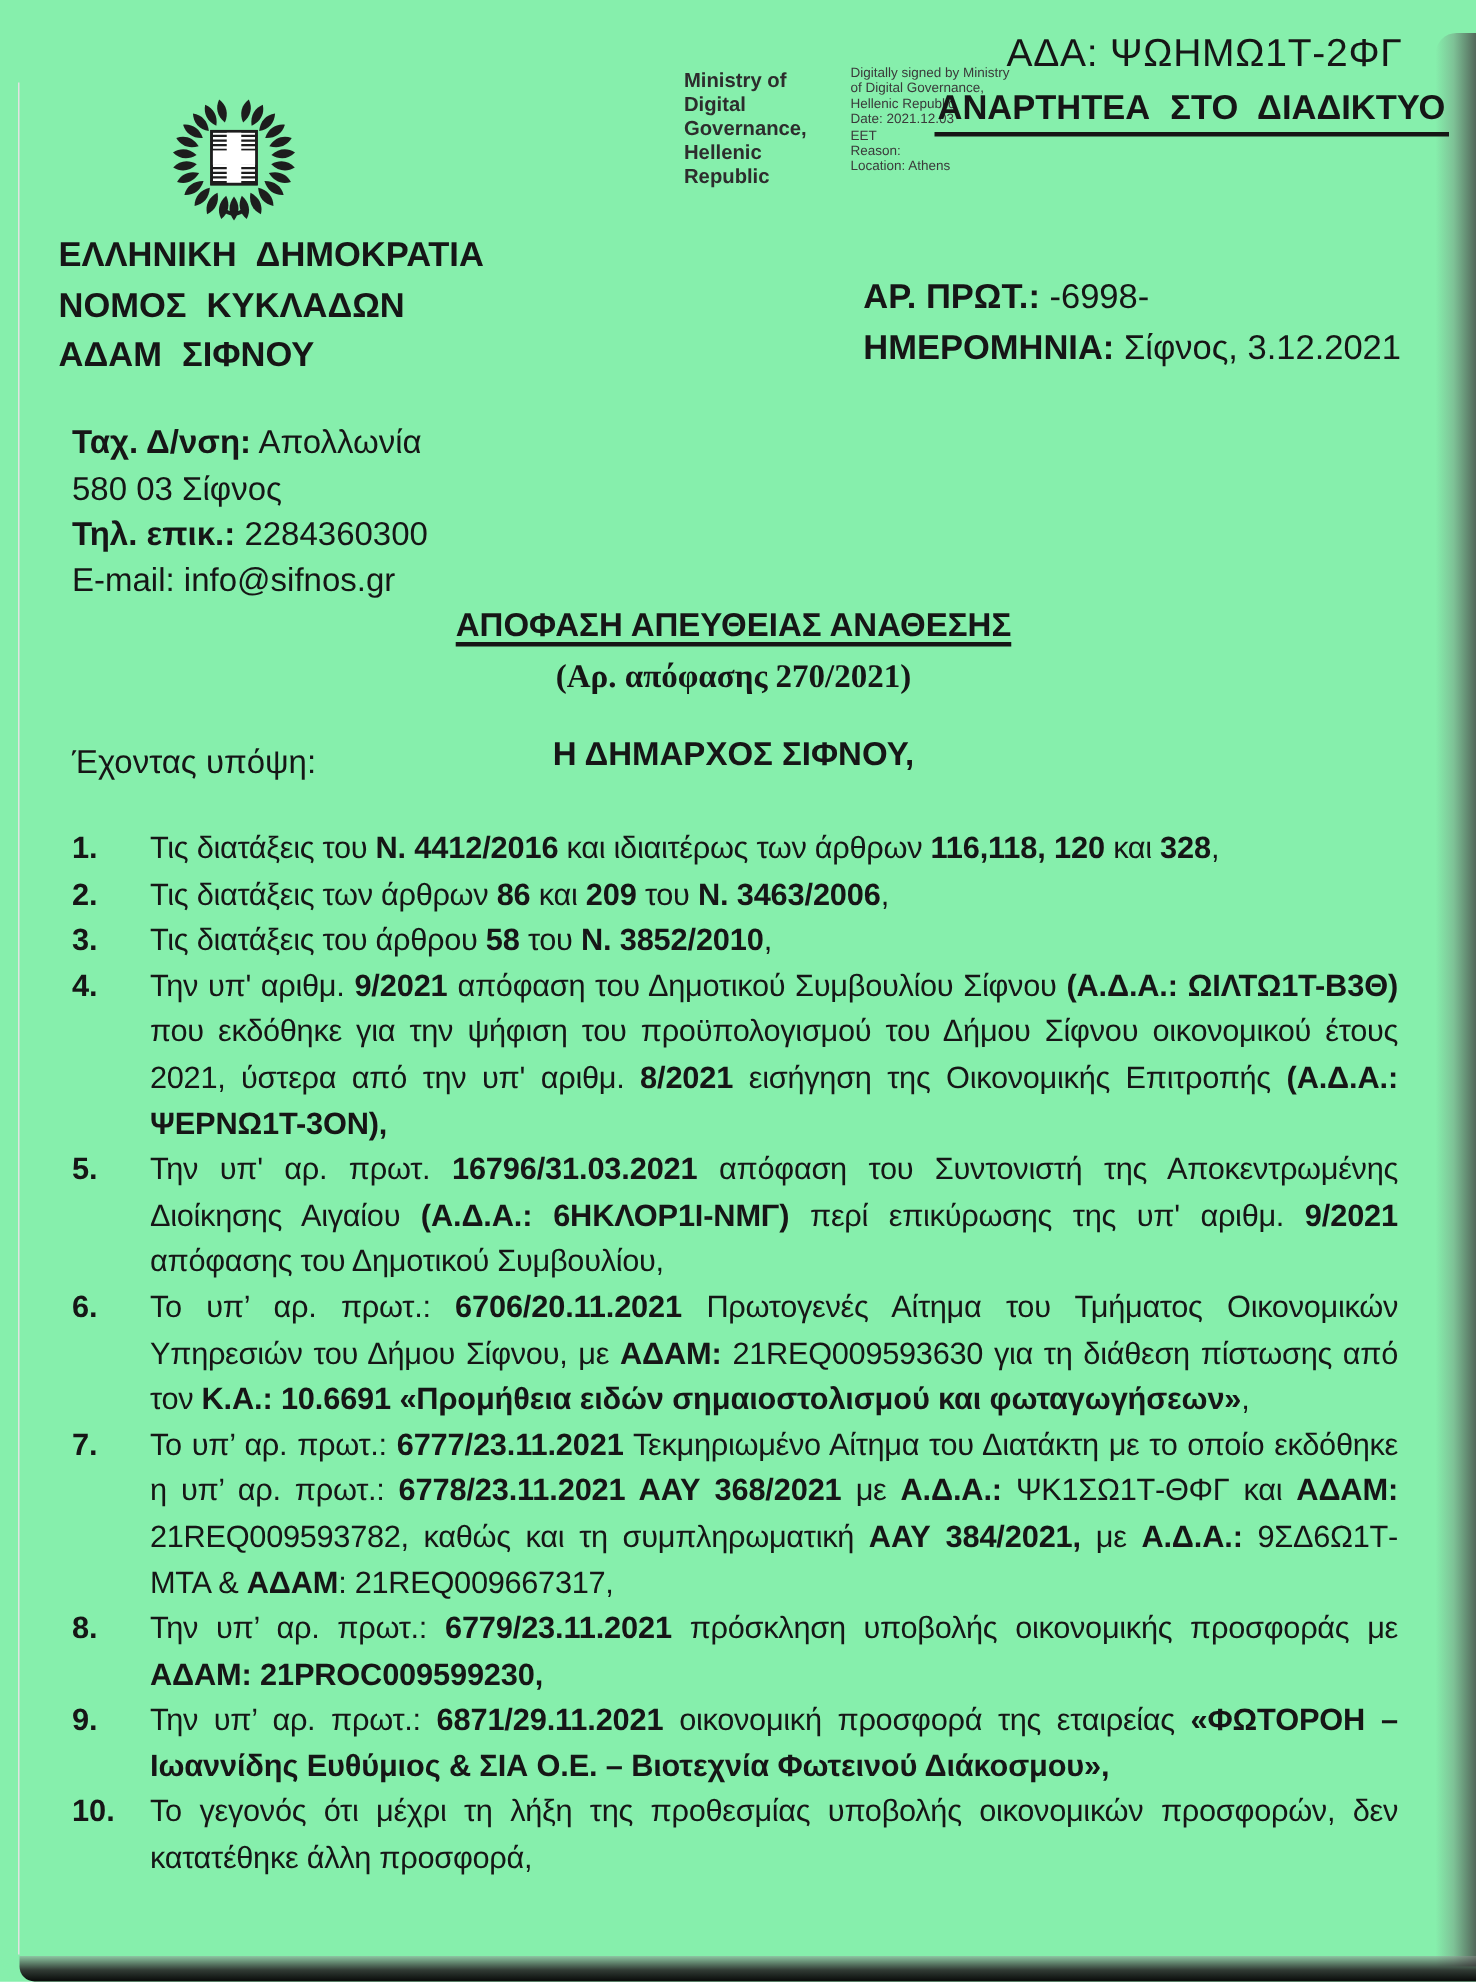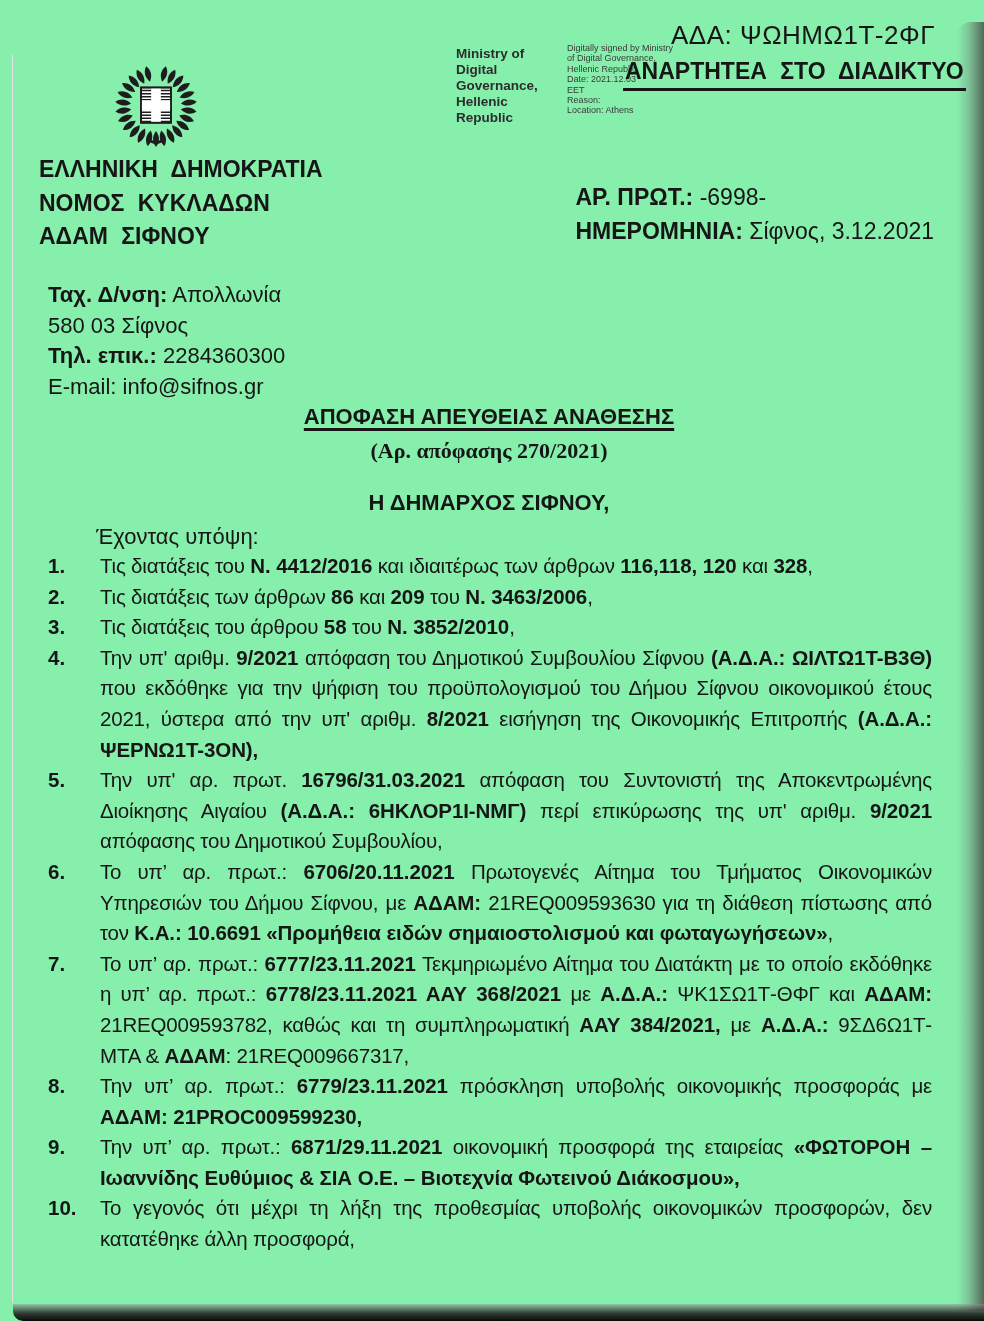--- a/index.html
+++ b/index.html
@@ -31,21 +31,21 @@
   }
   .emblem{position:absolute;left:112px;top:60px;width:88px;height:92px;}
   .org{position:absolute;left:39px;top:153px;font-size:23px;font-weight:bold;line-height:33.5px;word-spacing:7px;white-space:nowrap;}
   .proto{position:absolute;right:50px;top:181px;text-align:left;font-size:23px;line-height:33.5px;white-space:nowrap;}
   .contact{position:absolute;left:48px;top:280px;font-size:22px;line-height:30.5px;white-space:nowrap;}
   
   .titles{position:absolute;left:48px;right:54px;top:402px;text-align:center;font-size:22px;font-weight:bold;line-height:30px;}
   .t1 span{text-decoration:underline;text-decoration-thickness:2.5px;text-underline-offset:4px;}
   .t2{margin-top:4px;font-family:Liberation Serif, serif;}
   .t3{margin-top:22px;}
-  .intro{position:absolute;left:48px;top:524px;font-size:22px;margin-left:48px;}
+  .intro{position:absolute;left:48px;top:495px;font-size:22px;}
   
   .list{position:absolute;left:48px;top:551px;width:884px;font-size:20.5px;line-height:30.6px;}
   .li{display:flex;align-items:flex-start;}
   .num{flex:none;width:52px;font-weight:bold;}
   .txt{flex:1;text-align:justify;text-align-last:left;letter-spacing:-0.2px;}
   .txt b{letter-spacing:-0.1px;}
 </style>
 </head>
 <body>
 

